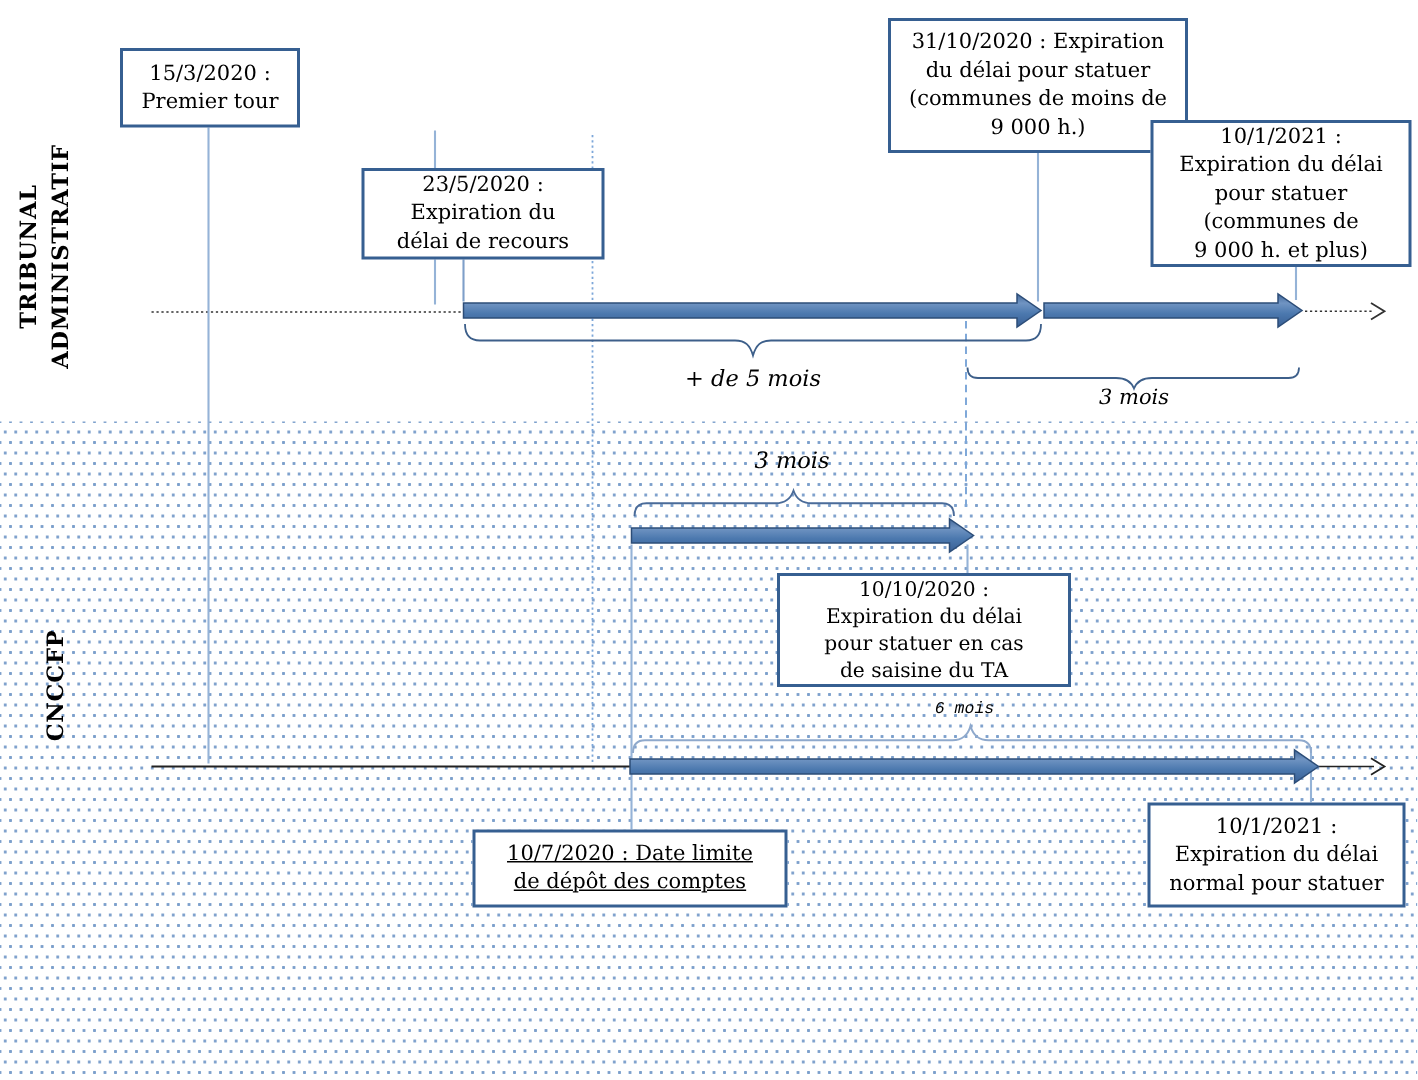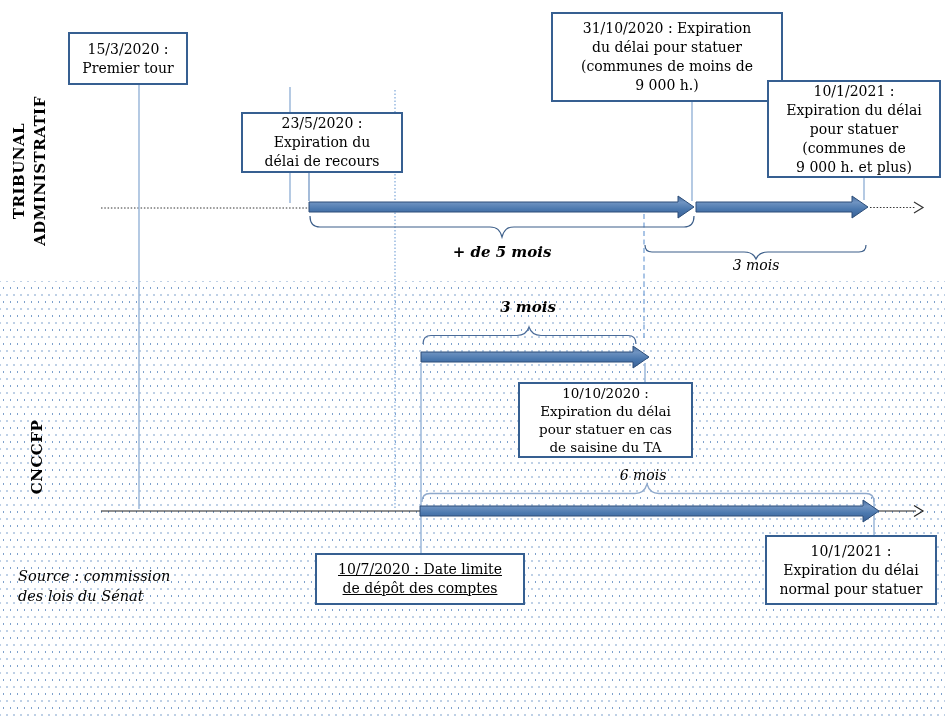--- a/index.html
+++ b/index.html
@@ -20,21 +20,21 @@
     position:absolute;background:#ffffff;border:2px solid #365f91;
     display:flex;align-items:center;justify-content:center;text-align:center;
     font-size:14px;line-height:19px;white-space:pre-line;box-sizing:border-box;
     padding:1px 3px;
   }
   .event-box.dotted{border:1px dotted #6b96c9;font-style:italic;}
   .duration-label{
     position:absolute;transform:translateX(-50%);white-space:nowrap;
     font-style:italic;font-size:15px;
   }
-  .duration-label.bold{font-weight:bold;}
+  .duration-label.bold{font-weight:normal;}
   .track-label{
     position:absolute;transform:rotate(-90deg);font-weight:bold;
     text-align:center;white-space:pre-line;font-size:15px;line-height:21px;
     letter-spacing:0.5px;
   }
   .source-note{
     position:absolute;left:18px;top:566px;width:160px;font-style:italic;
     font-size:14.5px;line-height:20px;white-space:pre-line;text-align:left;
   }
 </style>
@@ -83,53 +83,51 @@
     <path d="M310,216 C310,223 313,227 320,227 L490,227 C497,227 500,230 502,237 C504,230 507,227 514,227 L684,227 C691,227 694,223 694,216" fill="none" stroke="#3d5f8a" stroke-width="1.2"></path>
     <path d="M645,245 C645,249.7 647,252 652,252 L744,252 C750,252 754,254 756,259 C758,254 762,252 768,252 L859,252 C864,252 866,249.7 866,245" fill="none" stroke="#3d5f8a" stroke-width="1.2"></path>
     <path d="M423,344 C423,339 425,335.5 431,335.5 L517,335.5 C523,335.5 527,333 529,327 C531,333 535,335.5 541,335.5 L628,335.5 C634,335.5 636,339 636,344" fill="none" stroke="#4a6b99" stroke-width="1.2"></path>
     <path d="M422,502 C422,497 424,493.5 430,493.5 L635,493.5 C641,493.5 645,491 647,484 C649,491 653,493.5 659,493.5 L866,493.5 C872,493.5 874,497 874,502" fill="none" stroke="#8fa9cc" stroke-width="1.3"></path>
   </svg>
 
   <div class="track-label" style="left:-49px;top:149px;width:160px;height:44px;">TRIBUNAL
 ADMINISTRATIF</div>
   <div class="track-label" style="left:-4px;top:448px;width:80px;height:18px;">CNCCFP</div>
 
-  <div class="event-box" style="left:68px;top:32px;width:120px;height:53px;">15/3/2020 :
+  <div class="event-box" style="left:80px;top:32px;width:120px;height:53px;">15/3/2020 :
 Premier tour</div>
 
 
 
   <div class="event-box" style="left:241px;top:112px;width:162px;height:61px;">23/5/2020 :
 Expiration du
 délai de recours</div>
 
-  <div class="event-box" style="left:551px;top:12px;width:232px;height:90px;">31/10/2020 : Expiration
+  <div class="event-box" style="left:592px;top:12px;width:200px;height:90px;">31/10/2020 : Expiration
 du délai pour statuer
 (communes de moins de
 9 000 h.)</div>
 
   <div class="event-box" style="left:767px;top:80px;width:174px;height:98px;">10/1/2021 :
 Expiration du délai
 pour statuer
 (communes de
 9 000 h. et plus)</div>
 
-  <div class="event-box" style="left:518px;top:382px;width:175px;height:76px;font-size:13.5px;line-height:18px;">10/10/2020 :
+  <div class="event-box" style="left:518px;top:382px;width:196px;height:76px;font-size:13.5px;line-height:18px;">10/10/2020 :
 Expiration du délai
 pour statuer en cas
 de saisine du TA</div>
 
   <div class="event-box" style="left:315px;top:553px;width:210px;height:52px;text-decoration:underline;">10/7/2020 : Date limite
 de dépôt des comptes</div>
 
   <div class="event-box" style="left:765px;top:535px;width:172px;height:70px;">10/1/2021 :
 Expiration du délai
 normal pour statuer</div>
 
   <div class="duration-label bold" style="left:502px;top:243px;">+ de 5 mois</div>
   <div class="duration-label" style="left:756px;top:257px;font-size:14px;">3 mois</div>
   <div class="duration-label bold" style="left:528px;top:298px;">3 mois</div>
-  <div class="duration-label" style="left:643px;top:467px;font-size:14px;">6 mois</div>
+  <div class="duration-label" style="left:643px;top:467px;font-size:11px;font-family:Liberation Mono, monospace;">6 mois</div>
 
-  <div class="source-note">Source : commission
-des lois  du Sénat</div>
 
 </div>
 
 </body></html>

